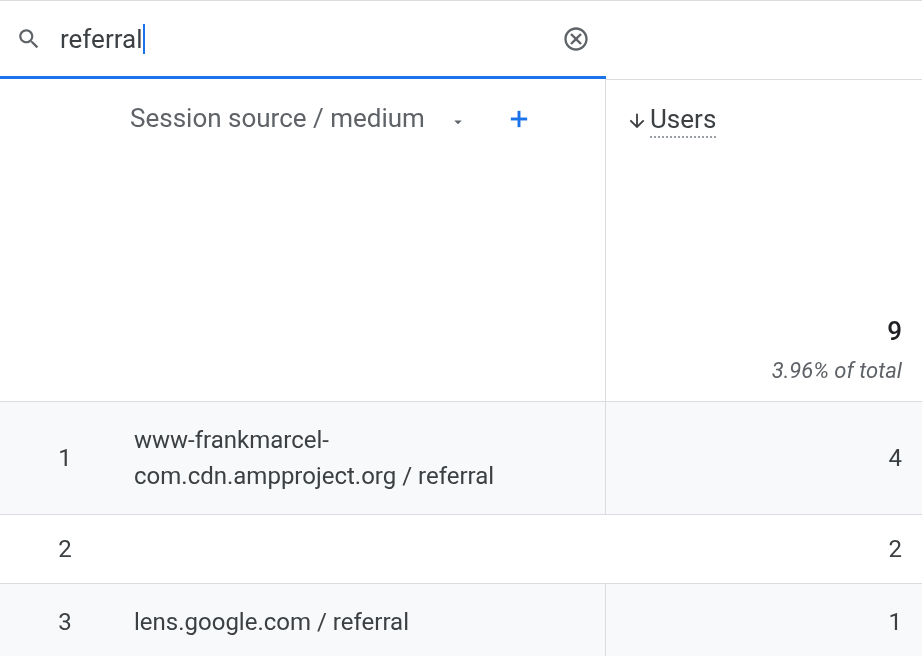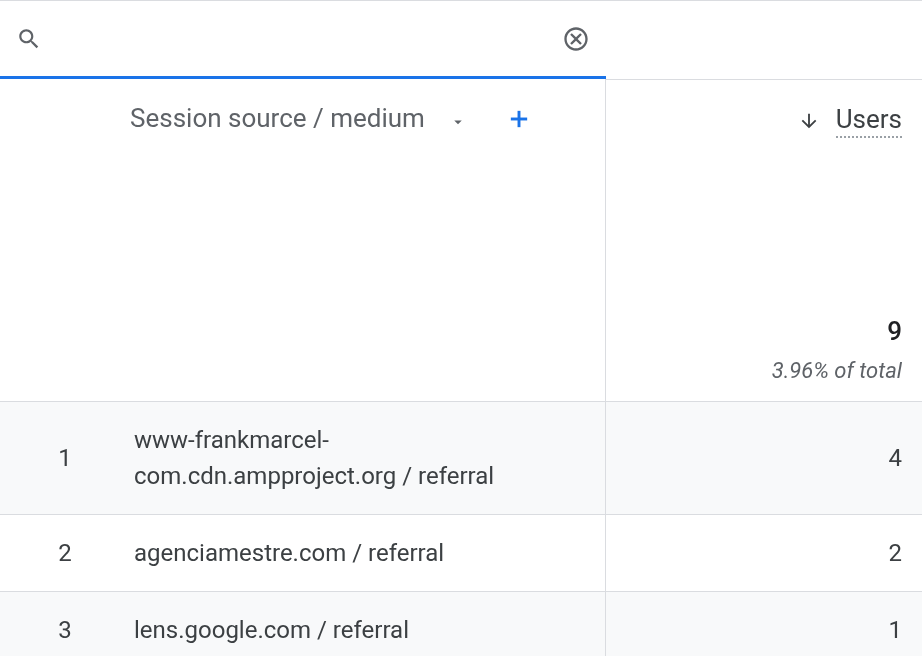--- a/index.html
+++ b/index.html
@@ -94,22 +94,21 @@
       stroke-width: 2.5;
     }
     .header-cell-metric {
       flex: 1;
       padding: 24px 20px 20px 20px;
       border-top: 1px solid #dadce0;
     }
     .metric-header-top {
       display: flex;
       align-items: center;
-      justify-content: flex-end;
-      gap: 16px;
+      gap: 2px;
     }
     .sort-arrow {
       color: #3c4043;
       display: flex;
       align-items: center;
     }
     .sort-arrow svg {
       width: 22px;
       height: 22px;
     }
@@ -191,20 +190,21 @@
 </head>
 <body>
 
 <div class="container">
   <div class="search-bar">
     <span class="search-icon-wrap">
       <svg viewBox="0 0 24 24" fill="currentColor">
           <path d="M15.5 14h-.79l-.28-.27C15.41 12.59 16 11.11 16 9.5 16 5.91 13.09 3 9.5 3S3 5.91 3 9.5 5.91 16 9.5 16c1.61 0 3.09-.59 4.23-1.57l.27.28v.79l5 4.99L20.49 19l-4.99-5zm-6 0C7.01 14 5 11.99 5 9.5S7.01 5 9.5 5 14 7.01 14 9.5 11.99 14 9.5 14z"></path>
         </svg>
     </span>
+    <span class="search-input-cursor">referral</span>
     <span style="flex:1"></span>
     <span class="clear-icon-wrap">
       <svg viewBox="0 0 24 24" fill="currentColor">
           <path d="M12 2C6.47 2 2 6.47 2 12s4.47 10 10 10 10-4.47 10-10S17.53 2 12 2zm0 18c-4.41 0-8-3.59-8-8s3.59-8 8-8 8 3.59 8 8-3.59 8-8 8zm3.59-13L12 10.59 8.41 7 7 8.41 10.59 12 7 15.59 8.41 17 12 13.41 15.59 17 17 15.59 13.41 12 17 8.41z"></path>
         </svg>
     </span>
   </div>
 
   <div class="header-row">
     <div class="header-cell-dimension">
@@ -242,21 +242,20 @@
   </div>
 
   <div id="rows-container">
       <div class="data-row striped">
     <div class="row-index">1</div>
     <div class="row-dimension">www-frankmarcel-com.cdn.ampproject.org / referral</div>
     <div class="row-metric">4</div>
   </div>
       <div class="data-row">
     <div class="row-index">2</div>
-    <div class="row-dimension">agenciamestre.com / referral</div>
     <div class="row-metric">2</div>
   </div>
       <div class="data-row striped">
     <div class="row-index">3</div>
     <div class="row-dimension">lens.google.com / referral</div>
     <div class="row-metric">1</div>
   </div>
     </div>
 </div>
 

